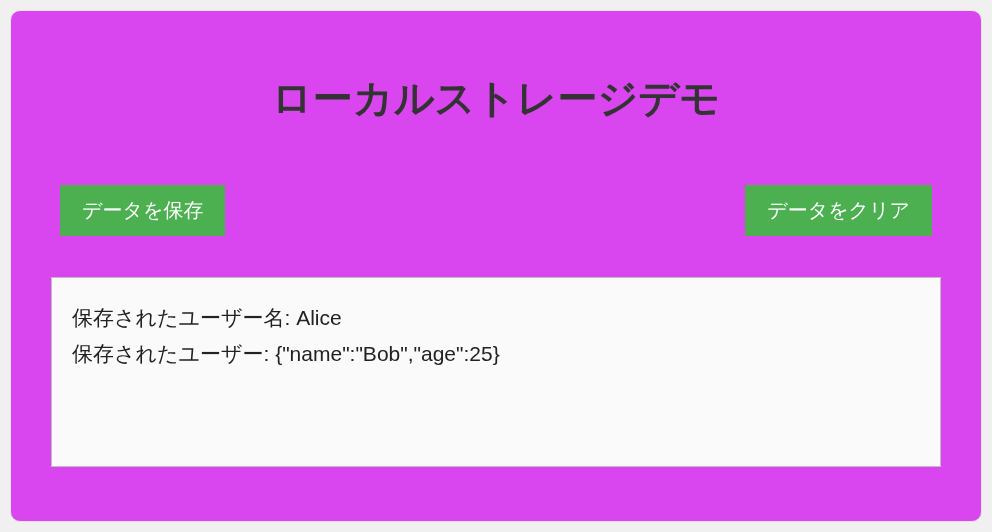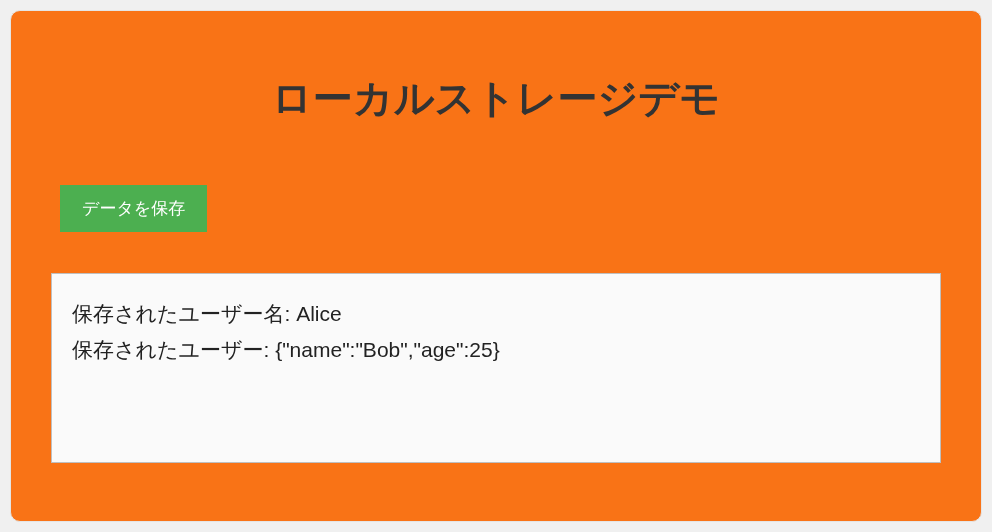--- a/index.html
+++ b/index.html
@@ -8,21 +8,21 @@
       padding: 0;
     }
     body {
       font-family: -apple-system, BlinkMacSystemFont, "Segoe UI", "Helvetica Neue", Arial, "Hiragino Kaku Gothic ProN", "Yu Gothic", Meiryo, sans-serif;
       background: #f0f0f0;
       padding: 10px;
       width: 992px;
       height: 532px;
     }
     .container {
-      background: #f97316;
+      background: #d946ef;
       border: 1px solid #e5e5e5;
       border-radius: 10px;
       padding: 30px 40px 40px 40px;
       width: 100%;
       height: 100%;
     }
     h1 {
       text-align: center;
       font-size: 40px;
       font-weight: 700;
@@ -41,21 +41,21 @@
       padding: 5px;
       border: 4px solid transparent;
     }
     .btn-wrap.highlighted {
       border-color: #e60000;
     }
     button {
       background: #4CAF50;
       color: #fff;
       border: none;
-      font-size: 17px;
+      font-size: 20px;
       padding: 12px 22px;
       cursor: pointer;
       font-family: inherit;
     }
     .btn-wrap.highlighted button {
       background: #449d48;
     }
     .output {
       border: 1px solid #bfbfbf;
       background: #fafafa;
@@ -73,19 +73,22 @@
 </head>
 <body>
 
 <div class="container">
   <h1>ローカルストレージデモ</h1>
 
   <div class="button-row">
     <span class="btn-wrap">
       <button>データを保存</button>
     </span>
+    <span class="btn-wrap">
+      <button>データをクリア</button>
+    </span>
   </div>
 
   <div class="output">
     <p>保存されたユーザー名: Alice</p>
     <p>保存されたユーザー: {"name":"Bob","age":25}</p>
   </div>
 </div>
 
 </body></html>

